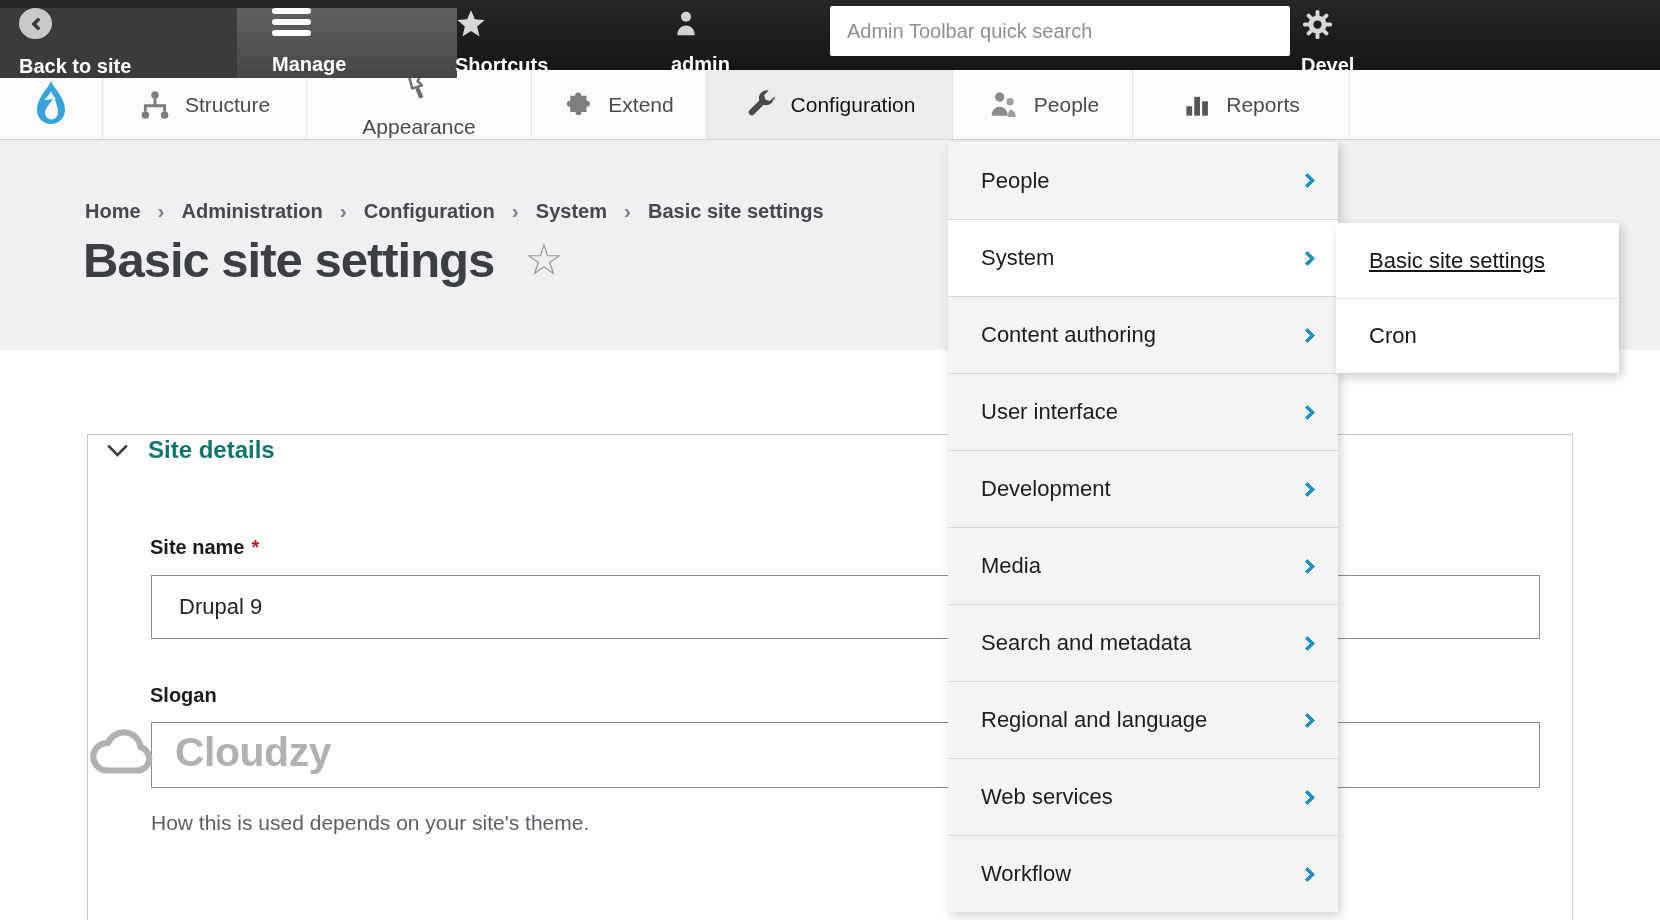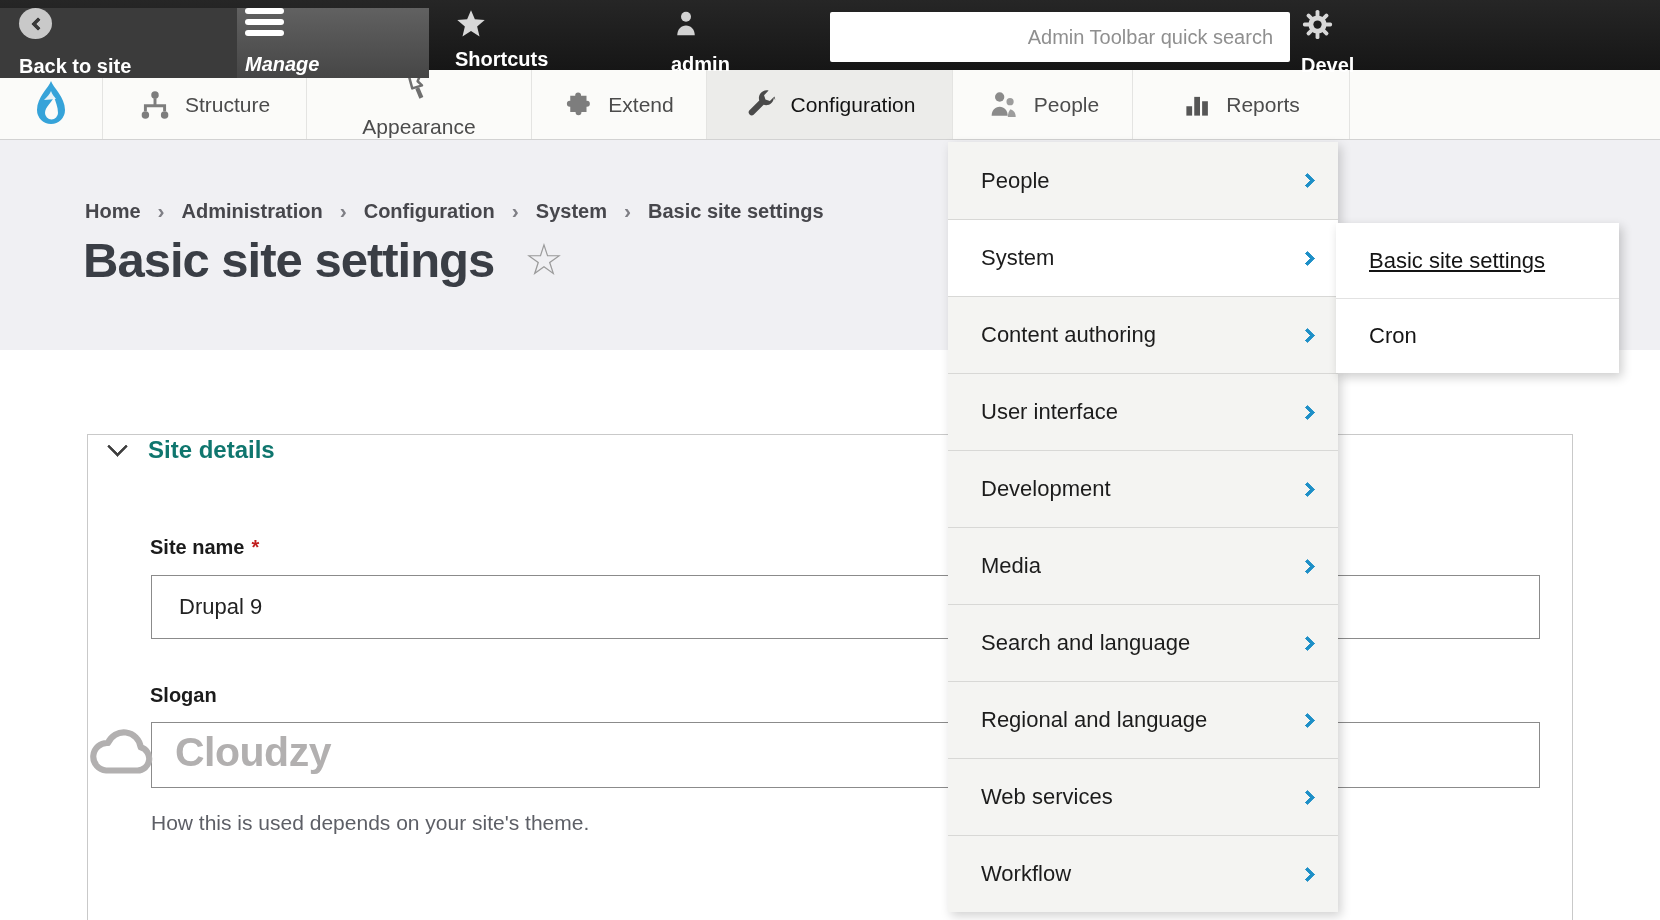--- a/index.html
+++ b/index.html
@@ -4,36 +4,36 @@
 <style>
   * { margin:0; padding:0; box-sizing:border-box; }
   body { background:#ffffff; font-family:"Liberation Sans", sans-serif; }
   #root { position:relative; width:1660px; height:920px; overflow:hidden; background:#ffffff; }
 
   
   .topbar { position:absolute; left:0; top:0; width:1660px; height:70px;
             background:linear-gradient(#262626,#161616); z-index:40; }
   .tb-section { position:absolute; top:8px; height:70px; display:flex; align-items:flex-start;flex-direction:column; }
   .tb-back { left:0; width:237px; background:#3b3b3b; padding-left:19px; gap:16px; }
-  .tb-manage { left:237px; width:192px; background:linear-gradient(#616161,#464646); padding-left:8px; gap:17px;font-style:italic; }
-  .tb-shortcuts { left:455px; gap:8px; }
+  .tb-manage { left:237px; width:220px; background:linear-gradient(#616161,#464646); padding-left:35px; gap:17px; }
+  .tb-shortcuts { left:455px; gap:14px; }
   .tb-admin { left:671px; gap:13px; }
   .tb-devel { left:1301px; gap:13px; }
   .tb-label { color:#ffffff; font-size:20px; font-weight:bold; }
 
   .back-circle { width:33px; height:33px; border-radius:50%; background:#c9c9c9;
                  display:flex; align-items:center; justify-content:center; }
   .chev-left { width:10px; height:10px; border-left:4px solid #3a3a3a; border-bottom:4px solid #3a3a3a;
                transform:rotate(45deg); margin-left:4px; border-radius:1px; }
   .hamburger { display:flex; flex-direction:column; gap:5px; }
   .hamburger div { width:39px; height:6px; background:#ffffff; border-radius:3px; }
 
-  .tb-search { position:absolute; left:830px; top:12px; width:460px; height:50px;
+  .tb-search { position:absolute; left:830px; top:6px; width:460px; height:50px;
                border:none; border-radius:2px; background:#ffffff; font-size:20px;
-               padding:0 17px; color:#222; font-family:"Liberation Sans", sans-serif;text-align:right; }
+               padding:0 17px; color:#222; font-family:"Liberation Sans", sans-serif; }
   .tb-search::placeholder { color:#8f8f8f; }
 
   
   .adminbar { position:absolute; left:0; top:70px; width:1660px; height:70px;
               background:#fbfbf9; border-bottom:1px solid #d2d2d2; display:flex; z-index:39; }
   .ab-cell { height:100%; display:flex; align-items:center; justify-content:center; gap:14px;
              border-right:1px solid #e4e4e2; }
   .ab-logo { width:103px; }
   .ab-content { width:190px; }
   .ab-structure { width:204px; }
@@ -280,21 +280,21 @@
     </div>
     <div class="dd-item">
       <span>Development</span>
       <span class="chev-right"></span>
     </div>
     <div class="dd-item">
       <span>Media</span>
       <span class="chev-right"></span>
     </div>
     <div class="dd-item">
-      <span>Search and language</span>
+      <span>Search and metadata</span>
       <span class="chev-right"></span>
     </div>
     <div class="dd-item">
       <span>Regional and language</span>
       <span class="chev-right"></span>
     </div>
     <div class="dd-item">
       <span>Web services</span>
       <span class="chev-right"></span>
     </div>

